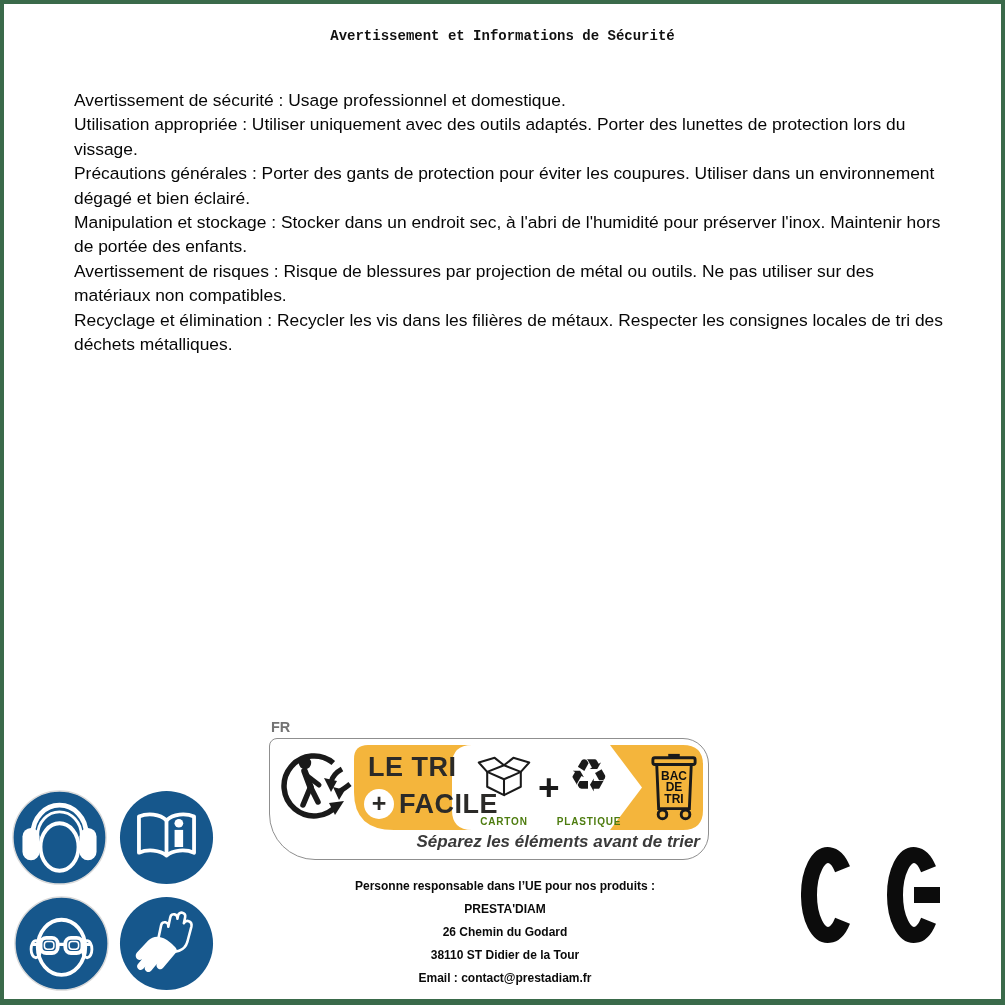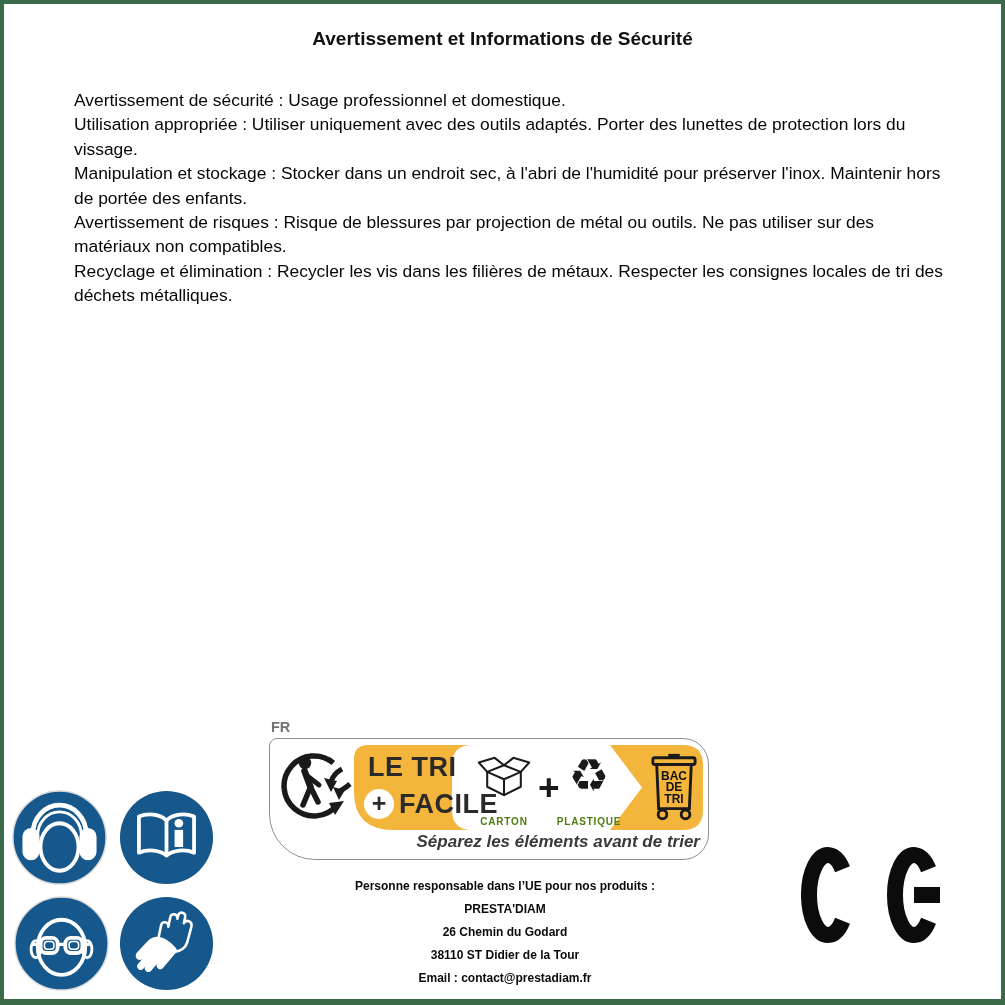--- a/index.html
+++ b/index.html
@@ -9,21 +9,21 @@
     box-sizing:border-box;
     background:#ffffff;
     border:4px solid #3a6a4a;
     border-bottom-width:6px;
     overflow:hidden;
     font-family:"Liberation Sans", sans-serif;
     color:#000;
   }
   .title{
     position:absolute;left:0;top:24px;width:100%;
-    text-align:center;font-size:19px;font-weight:bold;color:#111;
+    text-align:center;font-size:14px;font-weight:bold;color:#111;font-family:Liberation Mono, monospace;
   }
   .body-text{
     position:absolute;left:70px;top:84px;width:870px;
     font-size:17.4px;line-height:24.4px;color:#070707;
   }
   .body-text p{margin:0;padding:0;}
   
   .icon-grid{position:absolute;left:8px;top:786px;width:212px;}
   .m-icon{position:absolute;width:95px;height:95px;border-radius:50%;}
   .m-icon svg{display:block;width:95px;height:95px;}
@@ -72,20 +72,21 @@
 </head>
 <body>
 
 <div class="page">
 
   <div class="title">Avertissement et Informations de Sécurité</div>
 
   <div class="body-text">
     <p>Avertissement de sécurité : Usage professionnel et domestique.</p>
     <p>Utilisation appropriée : Utiliser uniquement avec des outils adaptés. Porter des lunettes de protection lors du vissage.</p>
+    <p>Précautions générales : Porter des gants de protection pour éviter les coupures. Utiliser dans un environnement dégagé et bien éclairé.</p>
     <p>Manipulation et stockage : Stocker dans un endroit sec, à l'abri de l'humidité pour préserver l'inox. Maintenir hors de portée des enfants.</p>
     <p>Avertissement de risques : Risque de blessures par projection de métal ou outils. Ne pas utiliser sur des matériaux non compatibles.</p>
     <p>Recyclage et élimination : Recycler les vis dans les filières de métaux. Respecter les consignes locales de tri des déchets métalliques.</p>
   </div>
 
   <div class="icon-grid">
 
     <div class="m-icon mi-1">
       <svg viewBox="0 0 100 100">
         <circle cx="50" cy="50" r="49" fill="#16578c" stroke="#d9d9d9" stroke-width="1.5"></circle>

